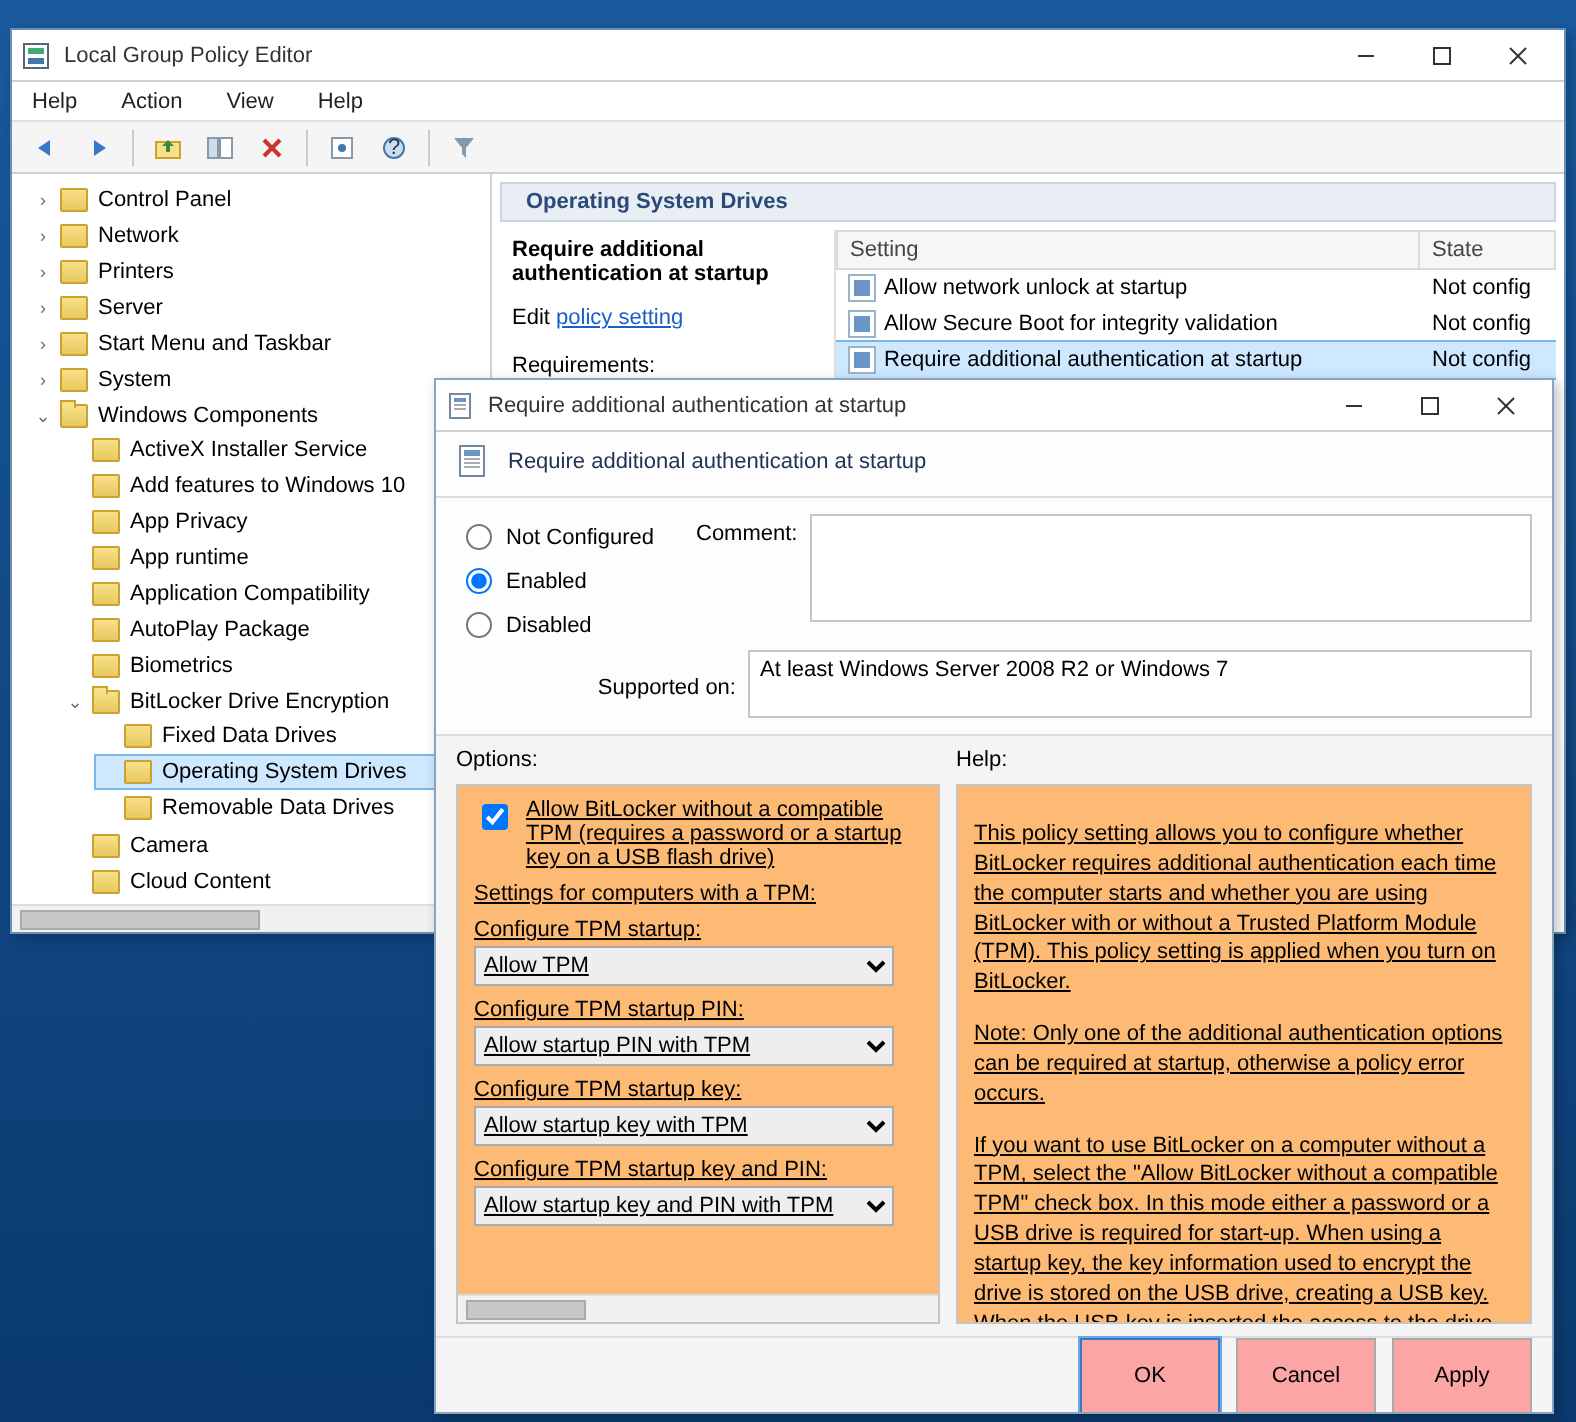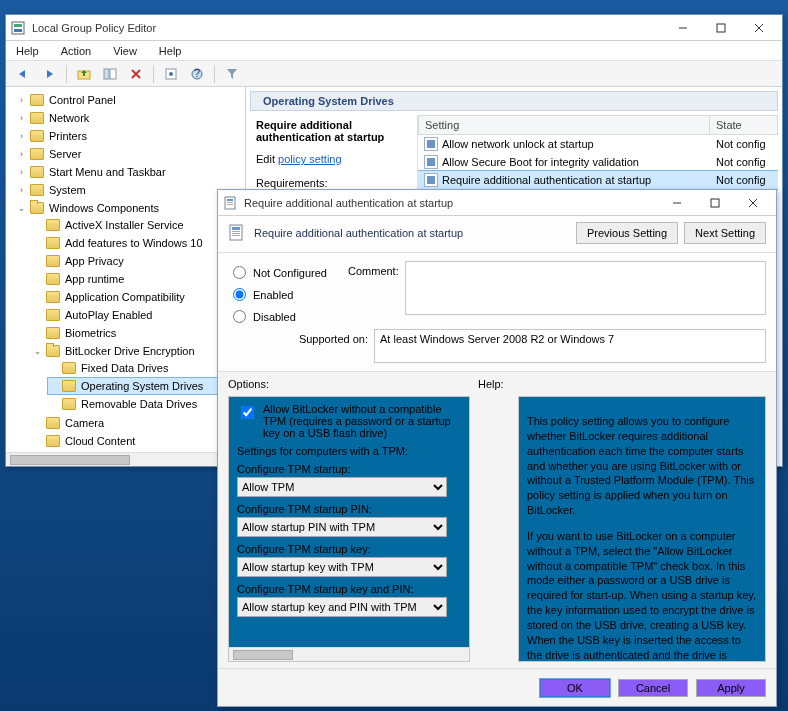--- a/index.html
+++ b/index.html
@@ -53,34 +53,34 @@
   .dlgbody{ flex:1; display:flex; flex-direction:column; background:#f4f4f4; padding:0; overflow:hidden;}
   .dlgtop { padding:6px 10px 8px; border-bottom:1px solid #ddd; background:#fdfdfd;}
   .dlgtop .hdrow{ display:flex; align-items:center; justify-content:space-between;}
   .dlgtop .ht { display:flex; align-items:center; gap:8px; color:#235; font-weight:400;}
   .navbtn { height:22px; padding:0 10px; background:#eee; border:1px solid #bbb; }
   .midrow { display:flex; padding:8px 10px 4px; gap:10px; background:#fdfdfd;}
   .radiogrp { display:flex; flex-direction:column; gap:6px; width:110px; padding-top:2px;}
   .radiogrp label{ display:flex; align-items:flex-end; gap:4px;}
   .comrow { flex:1; display:flex; gap:6px;}
   .comrow textarea{ flex:1; height:54px; border:1px solid #c5c5c5; resize:none; background:#fff; font-family:inherit;}
-  .suprow { display:flex; padding:2px 10px 8px; gap:6px; align-items:flex-start; background:#fdfdfd; border-bottom:1px solid #ddd;}
+  .suprow { display:flex; padding:2px 10px 8px; gap:6px; align-items:center; background:#fdfdfd; border-bottom:1px solid #ddd;}
   .suprow .suplbl{ width:105px; text-align:right; padding-top:4px; margin-left:auto;}
   .suprow .supbox{ width:392px; height:34px; border:1px solid #c5c5c5; background:#fff; padding:3px 5px;}
   .ohlabels{ display:flex; padding:6px 10px 2px;}
   .ohlabels .olab{ width:250px;}
   .panes { flex:1; display:flex; gap:8px; padding:4px 10px 6px; overflow:hidden;}
-  .optpane,.helppane{ border:1px solid #c5c5c5; background:#0369a1; padding:6px 8px; overflow:auto;}
+  .optpane,.helppane{ border:1px solid #c5c5c5; background:#fdba74; padding:6px 8px; overflow:auto;text-decoration:underline;}
   .optpane{ width:242px; display:flex; flex-direction:column; gap:6px;}
-  .helppane{ flex:1; line-height:1.35;margin-left:40px;}
+  .helppane{ flex:1; line-height:1.35;}
   .optpane label.chk{ display:flex; gap:6px; align-items:flex-start;}
   .optpane select{ width:210px; height:20px; border:1px solid #aaa; background:#eee;}
   .optgroup{ display:flex; flex-direction:column; gap:2px;}
   .dlgfoot{ height:38px; display:flex; align-items:center; justify-content:flex-end; gap:8px; padding:0 10px; border-top:1px solid #ddd; background:#f4f4f4;}
-  .dbtn{ width:70px; height:18px; background:#8b5cf6; border:1px solid #aaa;}
+  .dbtn{ width:70px; height:38px; background:#fca5a5; border:1px solid #aaa;}
   .dbtn.def{ border:1px solid #3a78c3; box-shadow:0 0 0 1px #6aa7e8;}
   .opt-hscroll{height:14px; background:#f0f0f0; border-top:1px solid #ddd; margin:auto -8px -6px -8px; display:flex; align-items:center;}
   .opt-hscroll .thumb{height:10px; width:60px; background:#c8c8c8; border:1px solid #aaa; margin-left:4px;}
   svg{display:block;}
 </style>
 </head>
 <body>
 
 <div class="win gpe">
   <div class="titlebar">
@@ -254,21 +254,21 @@
                   <div class="row">
                     <span class="tw"></span>
                     <span class="fold"></span>
                     <span class="lbl">Application Compatibility</span>
                   </div>
                 </li>
                 <li>
                   <div class="row">
                     <span class="tw"></span>
                     <span class="fold"></span>
-                    <span class="lbl">AutoPlay Enabled</span>
+                    <span class="lbl">AutoPlay Package</span>
                   </div>
                 </li>
                 <li>
                   <div class="row">
                     <span class="tw"></span>
                     <span class="fold"></span>
                     <span class="lbl">Biometrics</span>
                   </div>
                 </li>
                 <li>
@@ -424,24 +424,20 @@
               <svg width="18" height="18">
                 <rect x="2" y="1" width="12" height="15" fill="#fff" stroke="#789"></rect>
                 <rect x="4" y="3" width="8" height="3" fill="#6a95c7"></rect>
                 <rect x="4" y="7" width="8" height="1" fill="#aaa"></rect>
                 <rect x="4" y="9" width="8" height="1" fill="#aaa"></rect>
                 <rect x="4" y="11" width="8" height="1" fill="#aaa"></rect>
               </svg>
             </span>
           <span>Require additional authentication at startup</span>
         </div>
-        <div style="display:flex; gap:6px;">
-          <button class="navbtn">Previous Setting</button>
-          <button class="navbtn">Next Setting</button>
-        </div>
       </div>
     </div>
 
     <div class="midrow">
       <div class="radiogrp">
         <label>
             <input type="radio" name="st" style="">
             <span>Not Configured</span>
           </label>
         <label>
@@ -490,20 +486,21 @@
         <div class="optgroup">
           <span>Configure TPM startup key and PIN:</span>
           <select><option>Allow startup key and PIN with TPM</option></select>
         </div>
         <div class="opt-hscroll">
             <div class="thumb"></div>
           </div>
       </div>
       <div class="helppane">
         <p>This policy setting allows you to configure whether BitLocker requires additional authentication each time the computer starts and whether you are using BitLocker with or without a Trusted Platform Module (TPM). This policy setting is applied when you turn on BitLocker.</p>
+        <p>Note: Only one of the additional authentication options can be required at startup, otherwise a policy error occurs.</p>
         <p>If you want to use BitLocker on a computer without a TPM, select the "Allow BitLocker without a compatible TPM" check box. In this mode either a password or a USB drive is required for start-up. When using a startup key, the key information used to encrypt the drive is stored on the USB drive, creating a USB key. When the USB key is inserted the access to the drive is authenticated and the drive is accessible. If the USB key is lost or unavailable or if you have forgotten the password then you will need to use one of the BitLocker recovery options to access the drive.</p>
 
       </div>
     </div>
 
     <div class="dlgfoot">
       <button class="dbtn def">OK</button>
       <button class="dbtn">Cancel</button>
       <button class="dbtn">Apply</button>
     </div>

